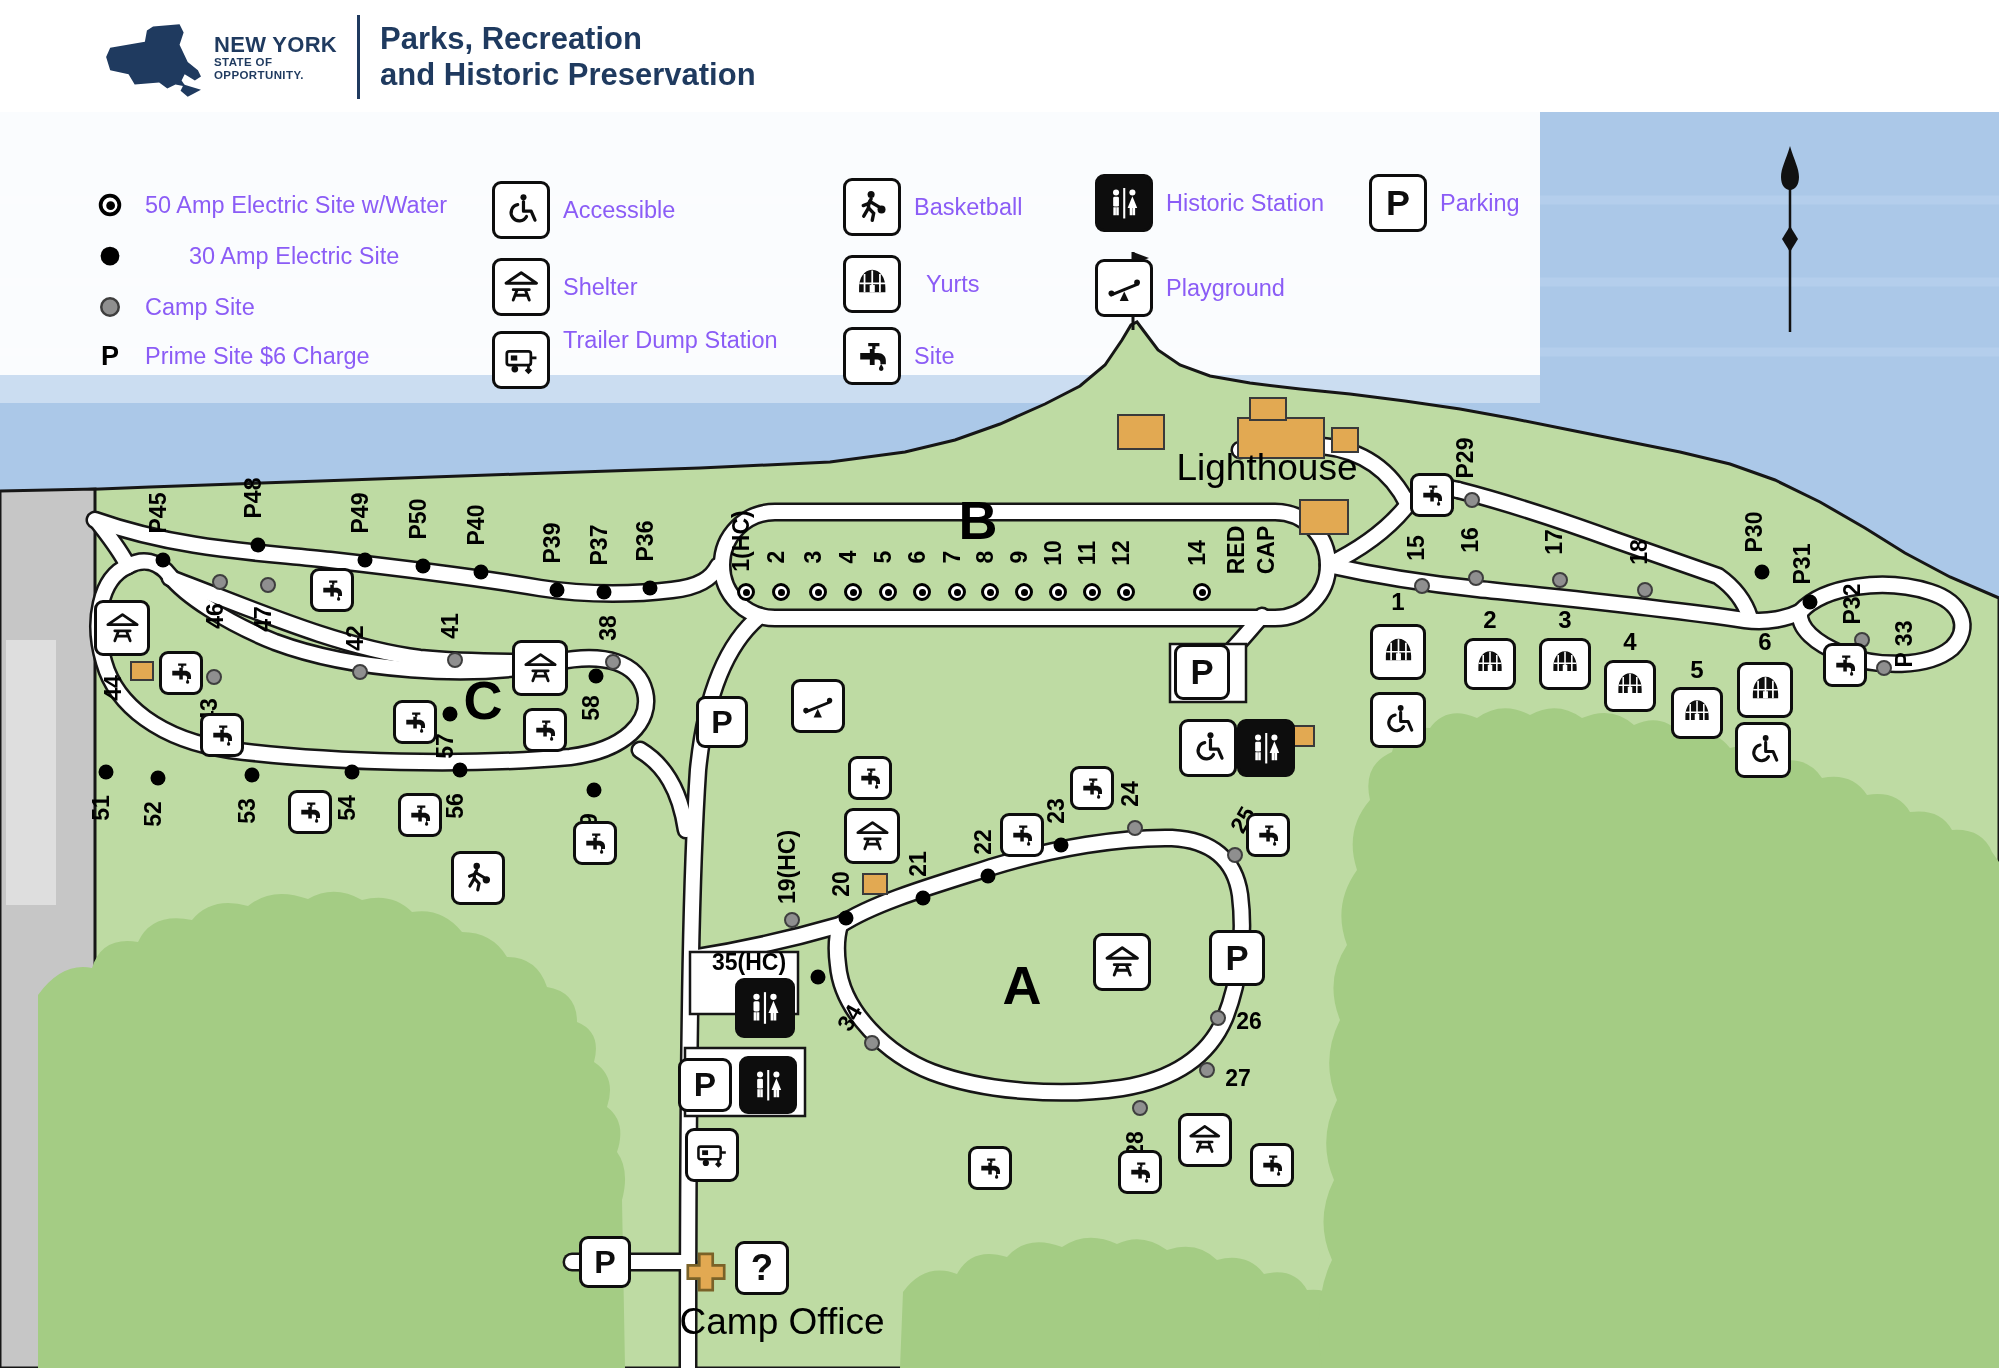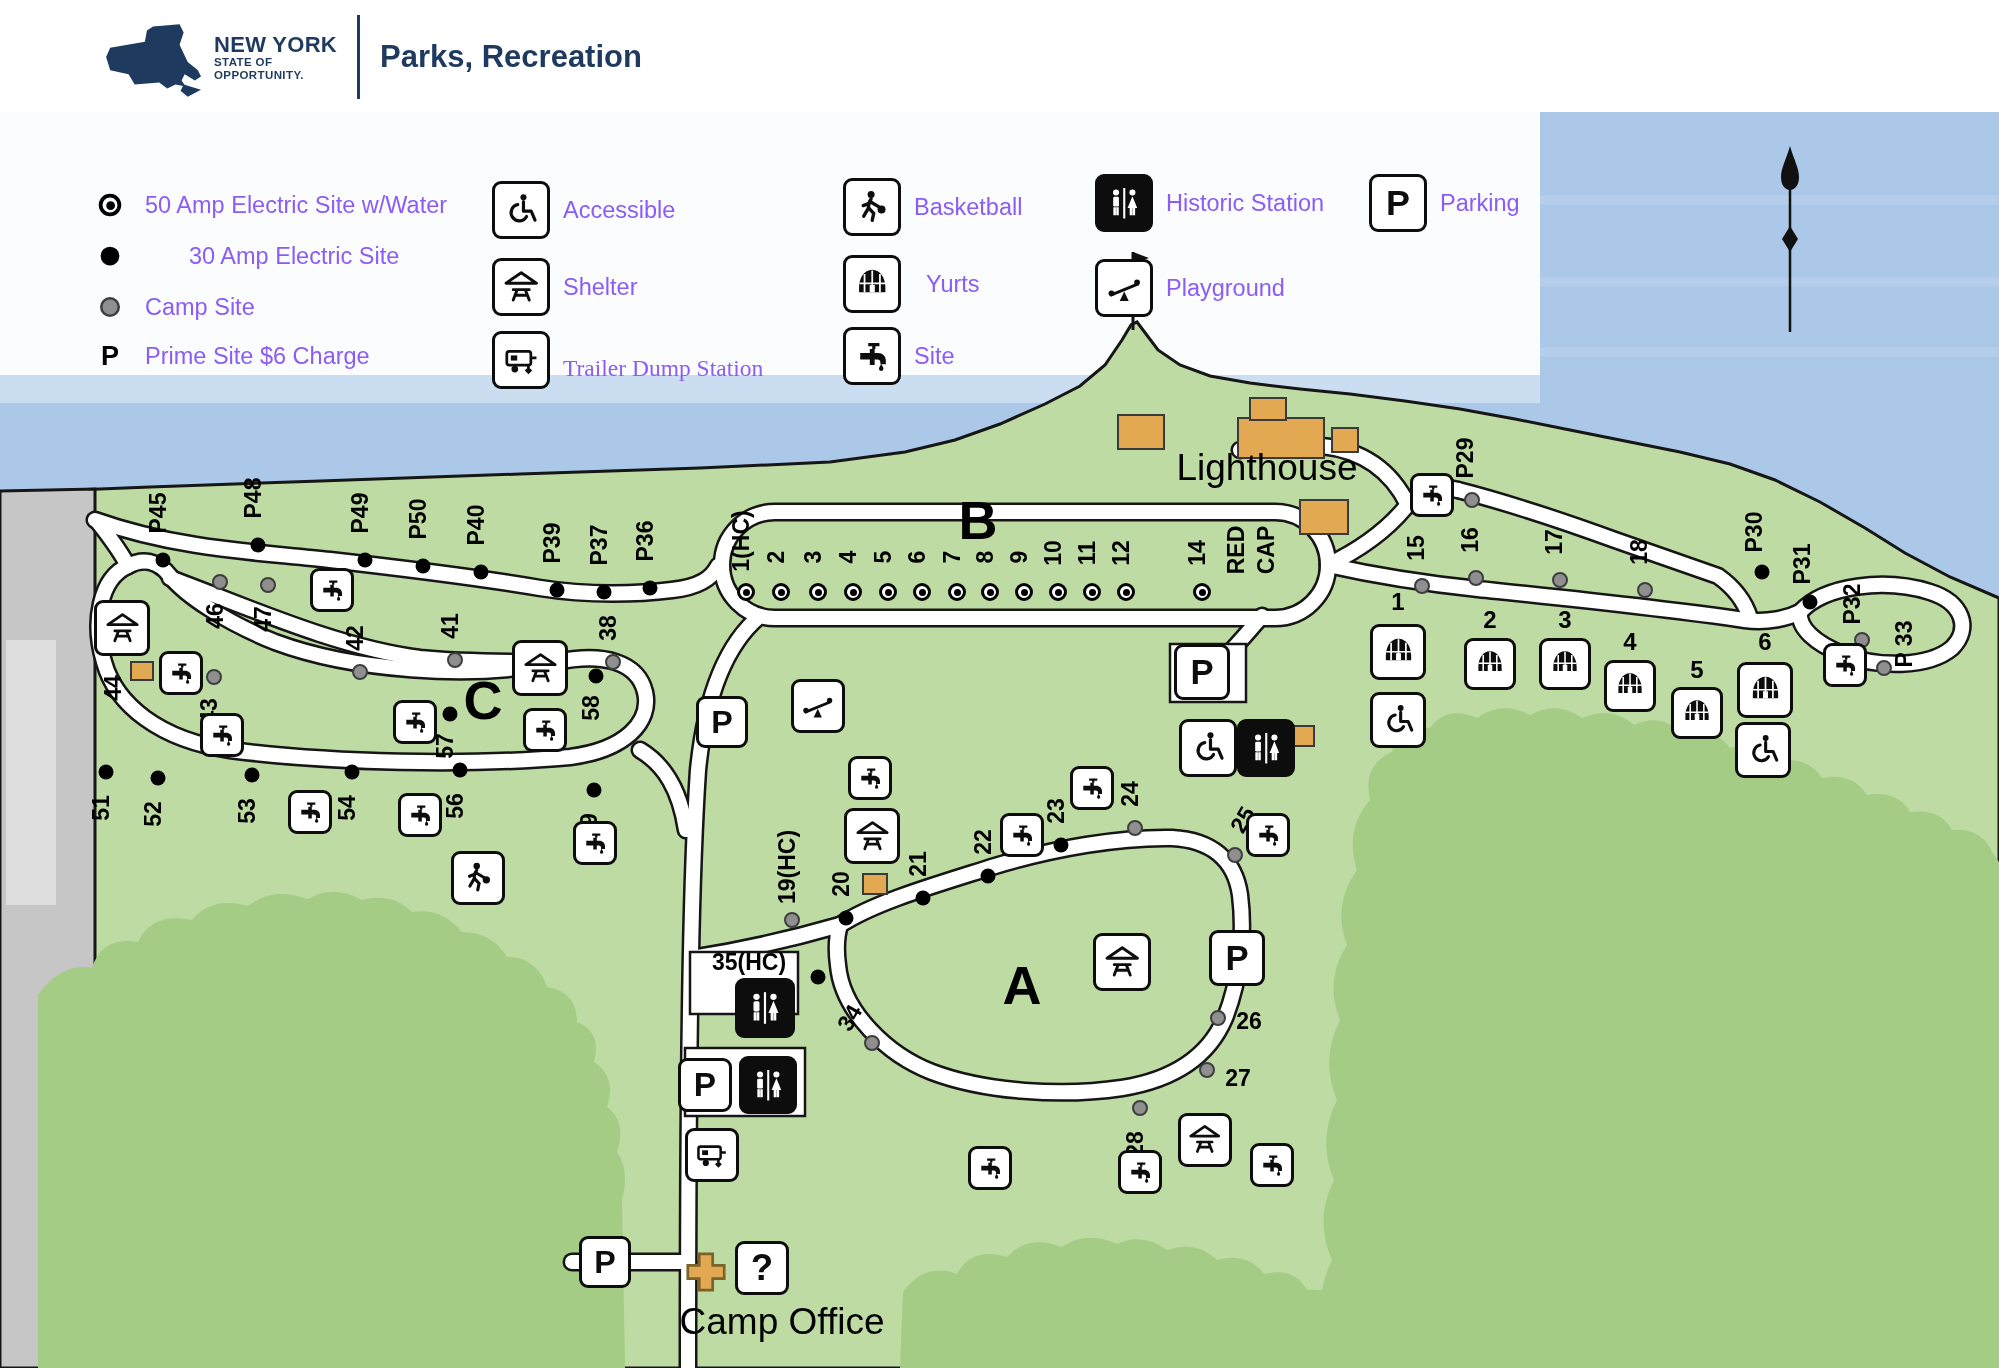--- a/index.html
+++ b/index.html
@@ -137,20 +137,21 @@
       <path fill="#1f3a5f" d="M82 72 L99 77 L86 84 L79 78 Z"></path>
     </svg>
     <div class="nytext">
       <div class="nyt1">NEW YORK</div>
       <div class="nyt2">STATE OF</div>
       <div class="nyt2">OPPORTUNITY.</div>
     </div>
     <div class="hdiv"></div>
     <div class="dept">
       <div>Parks, Recreation</div>
+      <div>and Historic Preservation</div>
     </div>
   </div>
 
 
   <div id="legend">
       <div class="dot d50 big" style="left: 110px; top: 205px;">
         <i></i>
       </div>
       <div class="lg-label" style="left: 145px; top: 205px;">50 Amp Electric Site w/Water</div>
       <div class="dot d30 big" style="left: 110px; top: 256px;"></div>
@@ -175,21 +176,21 @@
       </div>
       <div class="lg-label" style="left: 563px; top: 287px;">Shelter</div>
       <div class="micon" style="left: 521px; top: 360px; width: 58px; height: 58px;">
         <svg viewBox="0 0 24 24" fill="none" stroke="#0d0d0d" stroke-width="1.7">
           <rect x="3" y="6.5" width="15" height="8.5" rx="1.5"></rect>
           <rect x="5.5" y="9" width="4" height="3.2" fill="#0d0d0d" stroke="none"></rect>
           <circle cx="8" cy="17.5" r="2.1" fill="#0d0d0d" stroke="none"></circle>
           <path d="M18 10.5h3.5M16.5 15v4.5m-1.7-1.7l1.7 1.7 1.7-1.7"></path>
         </svg>
       </div>
-      <div class="lg-label" style="left: 563px; top: 368px; font-family: Liberation Serif, serif;">Trailer Dump Station</div>
+      <div class="lg-label" style="left: 563px; top: 340px;">Trailer Dump Station</div>
       <div class="micon" style="left: 872px; top: 207px; width: 58px; height: 58px;">
         <svg viewBox="0 0 24 24">
           <circle cx="11.3" cy="4" r="2.2" fill="#0d0d0d"></circle>
           <g fill="none" stroke="#0d0d0d" stroke-width="2.1" stroke-linecap="round">
             <path d="M11.3 6.8C10 8.6 9.4 10.4 9.7 12.4"></path>
             <path d="M10.8 8.6l5.4 3.2M10.8 9.2L6.4 11"></path>
             <path d="M9.7 12.4l-3 5.2M9.7 12.4l3.2 3.4-.9 4.4"></path>
           </g>
           <circle cx="17.8" cy="13.4" r="2.5" fill="#0d0d0d"></circle>
         </svg>

